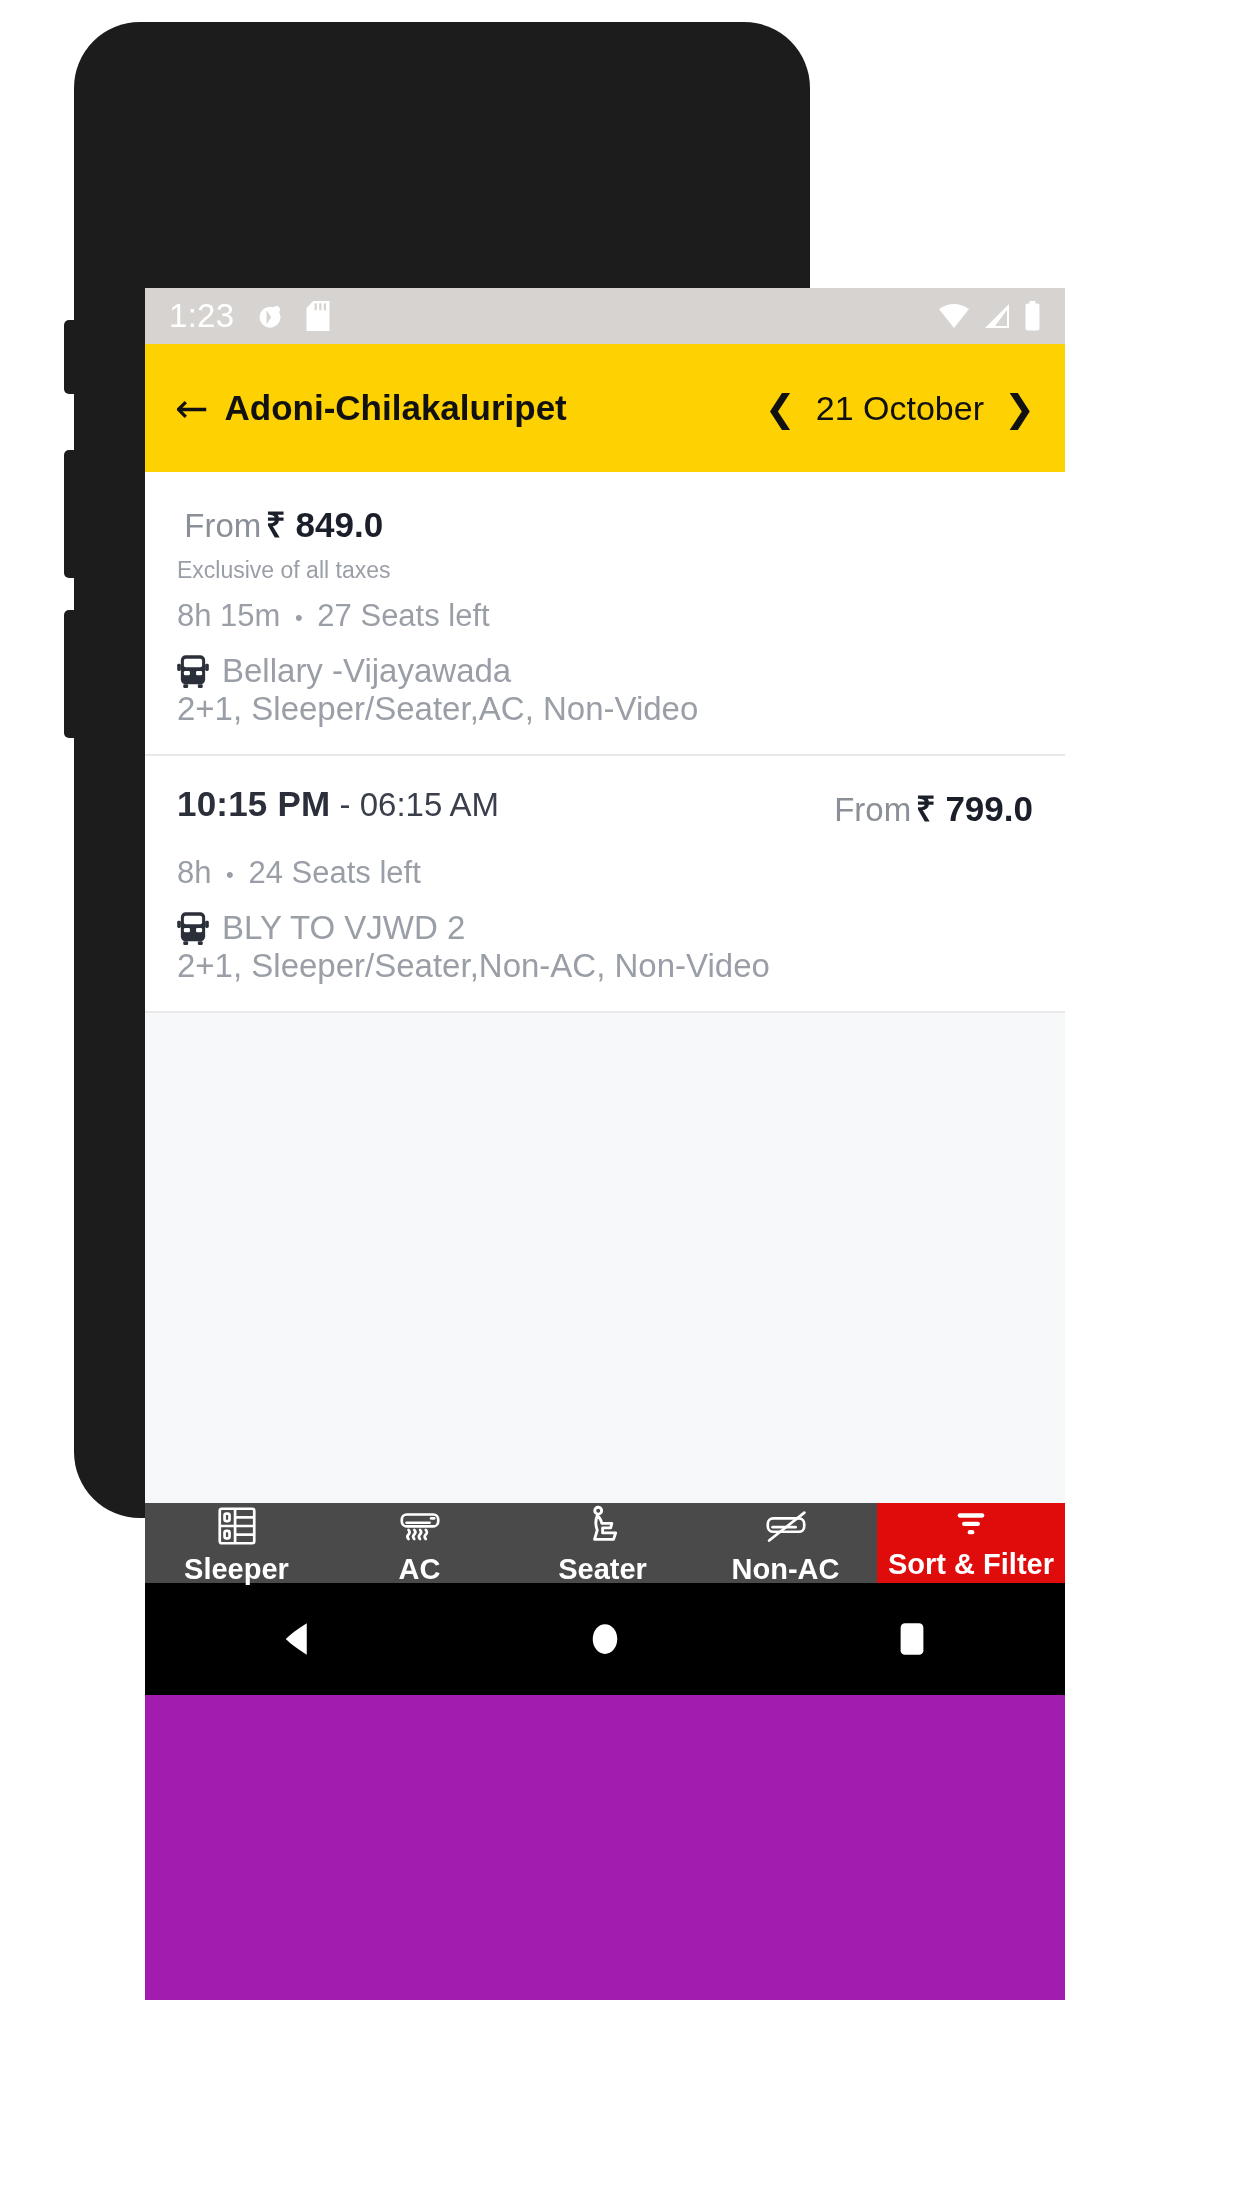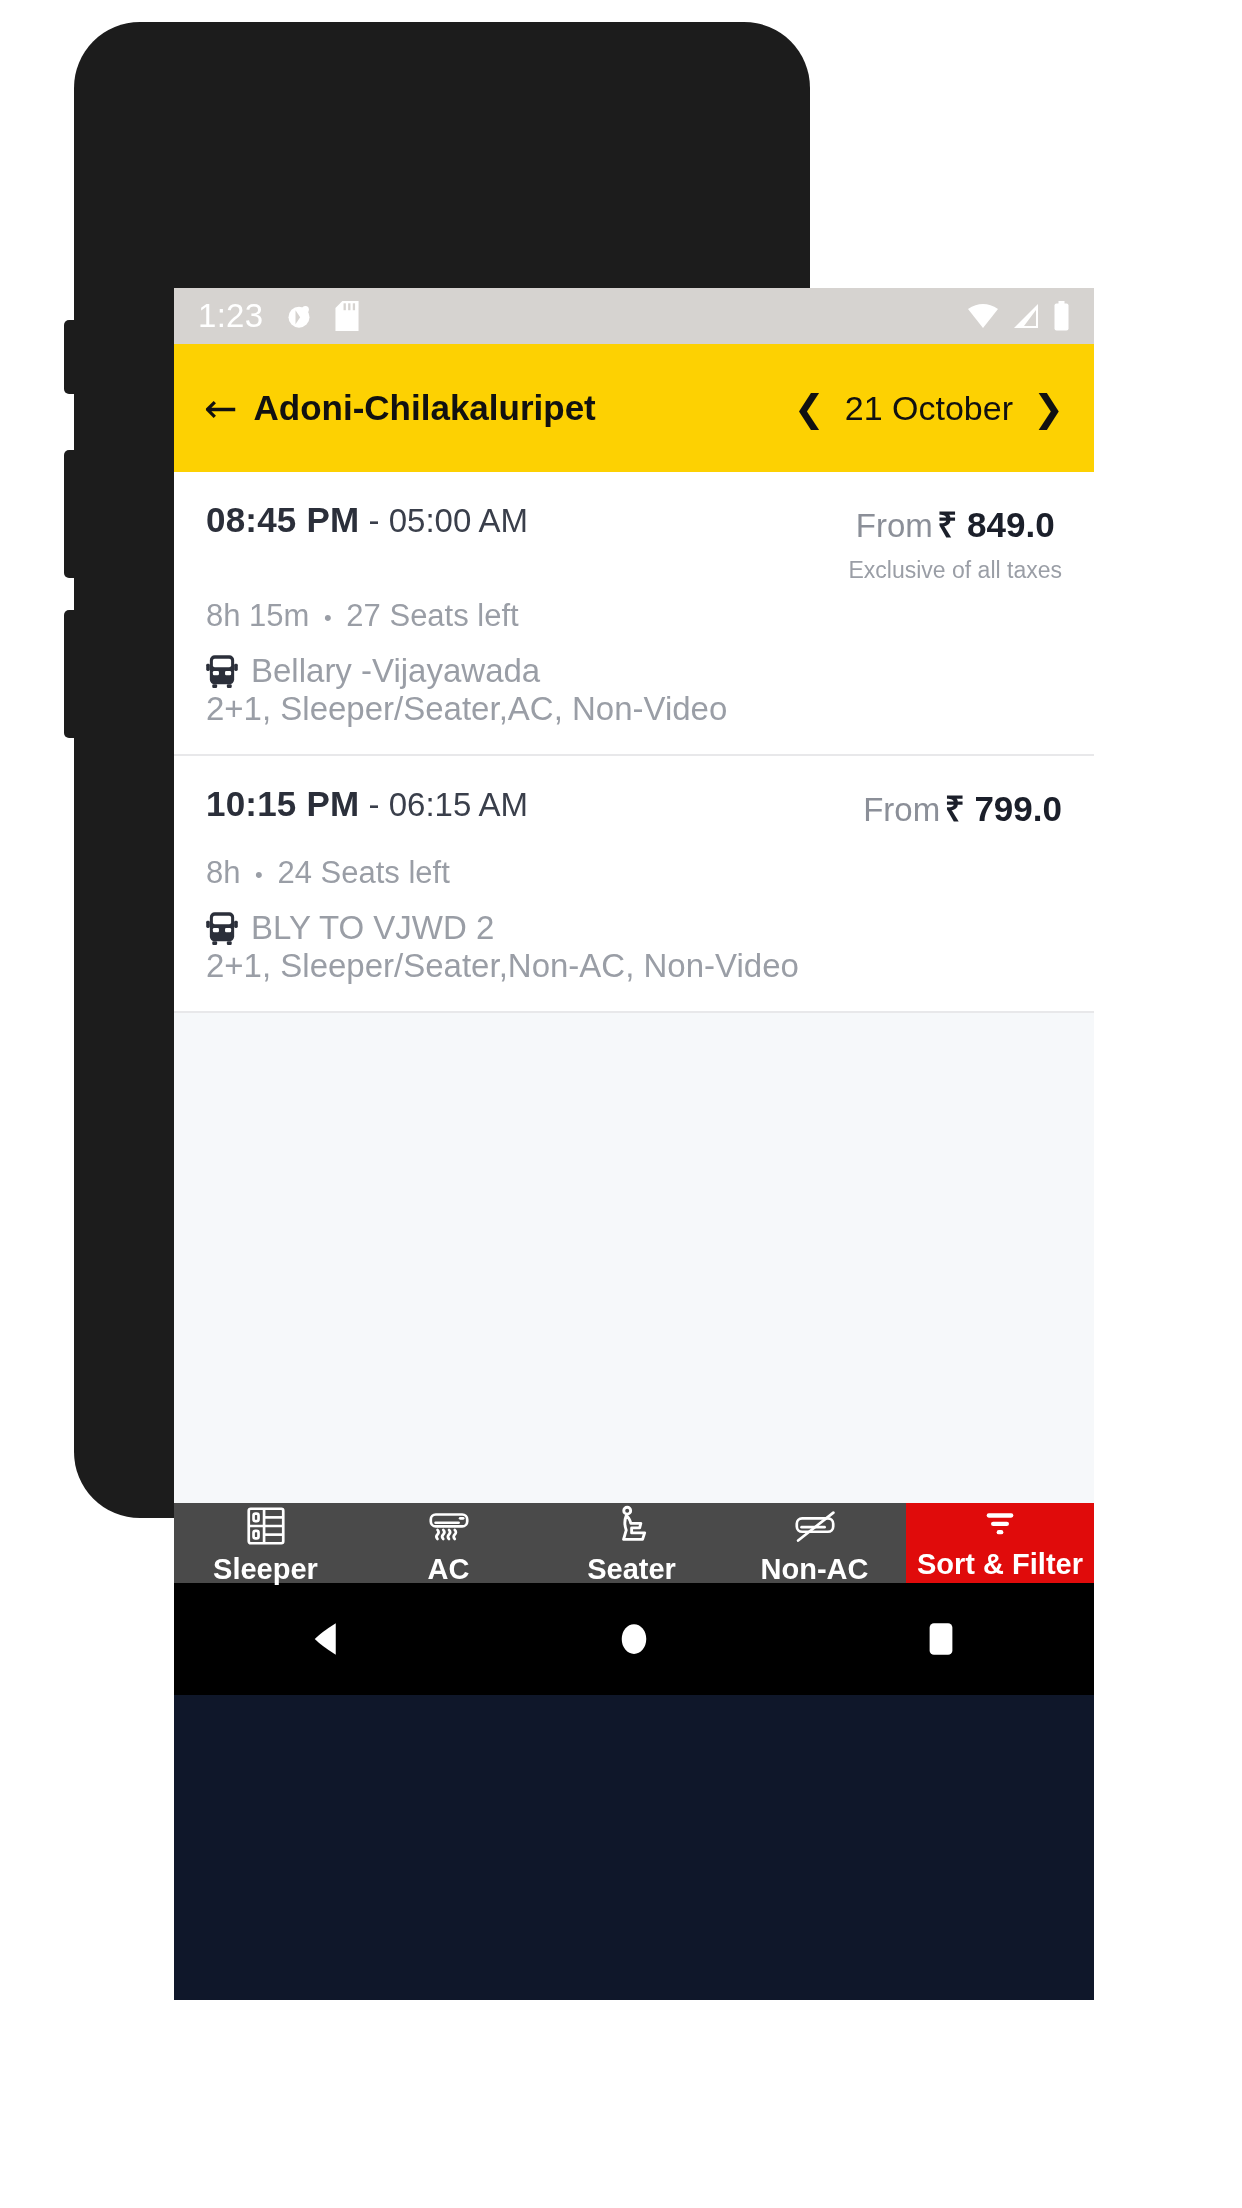--- a/index.html
+++ b/index.html
@@ -31,25 +31,25 @@
     border-radius: 4px;
   }
   .side-btn.left-1 { left: -10px; top: 298px;  width: 14px; height: 74px; border-radius: 5px 0 0 5px; }
   .side-btn.left-2 { left: -10px; top: 428px;  width: 14px; height: 128px; border-radius: 5px 0 0 5px; }
   .side-btn.left-3 { left: -10px; top: 588px;  width: 14px; height: 128px; border-radius: 5px 0 0 5px; }
   .side-btn.right-1 { right: -10px; top: 402px; width: 14px; height: 168px; border-radius: 0 5px 5px 0; }
 
   
   #screen {
     position: absolute;
-    left: 174px;
+    left: 145px;
     top: 288px;
     width: 920px;
     height: 1712px;
-    background: #0f172a;
+    background: #a21caf;
     overflow: hidden;
   }
 
   
   #status-bar {
     height: 56px;
     background: #d6d3d0;
     display: flex;
     align-items: center;
     padding: 0 24px;
@@ -273,23 +273,20 @@
       <span class="chev">❮</span>
       <span id="date-label">21 October</span>
       <span class="chev">❯</span>
     </div>
   </div>
 
   <div id="bus-list">
 
     <div class="bus-card">
       <div class="card-top">
-        <div class="times">
-          <span class="dep-time">08:45 PM</span><span class="arr-time"> - </span><span class="arr-time">05:00 AM</span>
-        </div>
         <div class="price-block">
           <span class="price-line">From</span>
           <span class="price-amount">₹ 849.0</span>
           <div class="tax-note">Exclusive of all taxes</div>
         </div>
       </div>
       <div class="duration-row">
         <span>8h 15m</span>
         <span class="dot-sep">•</span>
         <span>27 Seats left</span>

